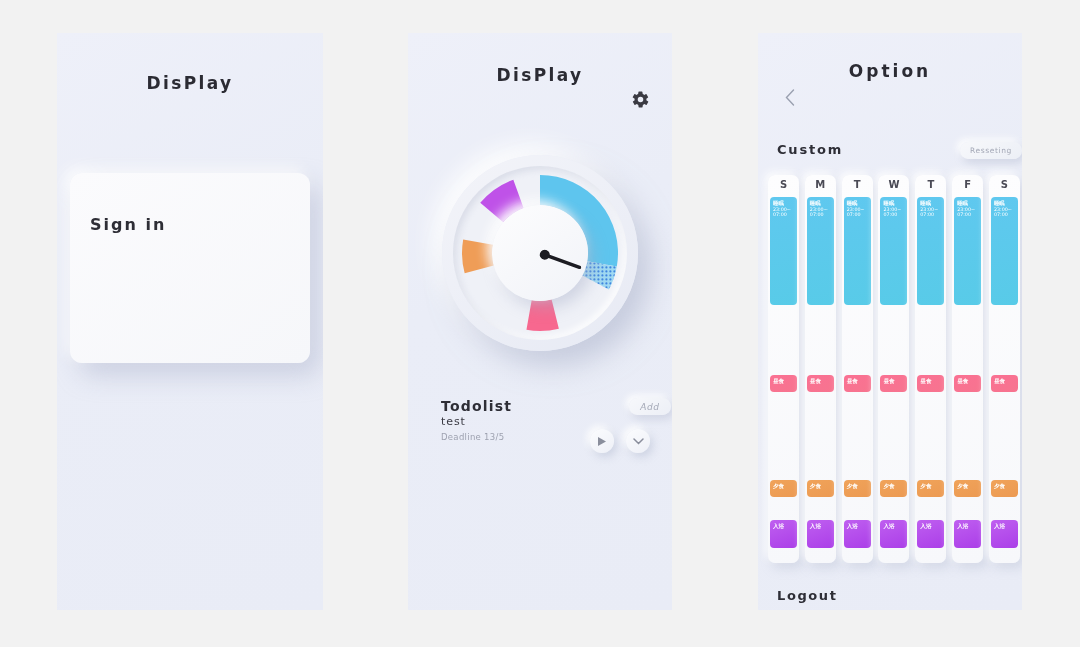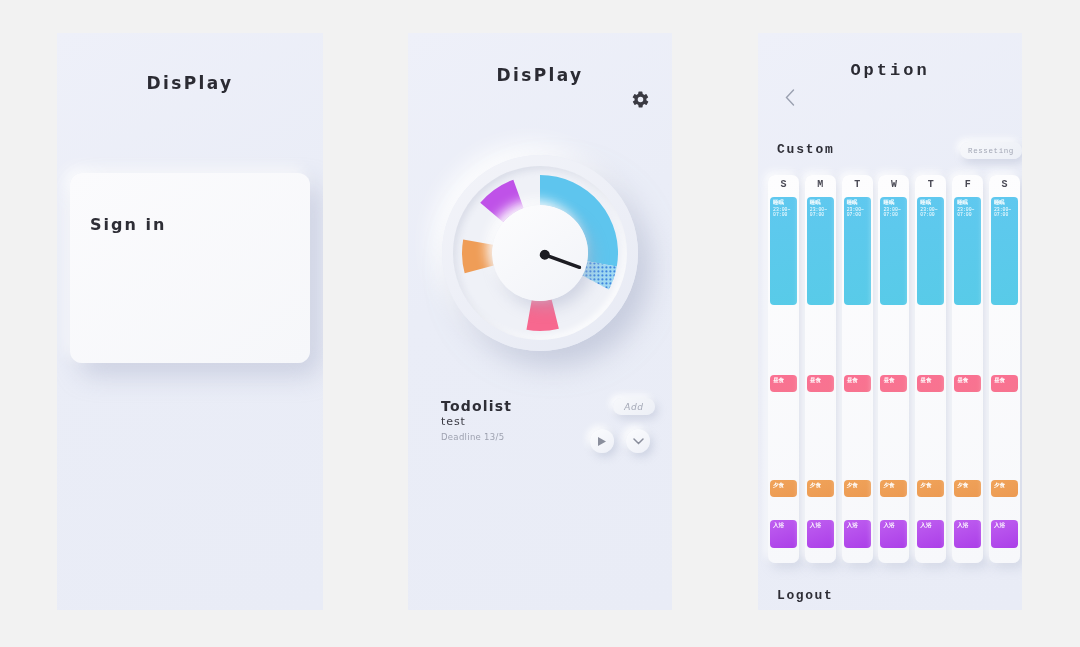--- a/index.html
+++ b/index.html
@@ -12,21 +12,21 @@
   .stage { position: relative; width: 1080px; height: 647px; }
 
   
   .panel {
     position: absolute;
     background: linear-gradient(150deg, #eef0f9 0%, #eaedf7 40%, #e9ecf6 100%);
     overflow: hidden;
   }
   #panel-signin  { left: 57px;  top: 33px; width: 266px; height: 577px; }
   #panel-display { left: 408px; top: 33px; width: 264px; height: 577px; }
-  #panel-option  { left: 758px; top: 33px; width: 264px; height: 577px; font-family: Liberation Mono, monospace; }
+  #panel-option  { left: 758px; top: 33px; width: 264px; height: 577px; }
 
   
   .title-lg {
     font-size: 17px; font-weight: 700; color: #2b2b33;
     letter-spacing: 2.4px; text-align: center;
   }
   .heading {
     font-size: 14px; font-weight: 700; color: #2e2e36; letter-spacing: 1.6px;
   }
 
@@ -71,21 +71,21 @@
   .hand { position: absolute; left: 50%; top: 50%; transform-origin: 100% 50%; }
 
   #todolist-heading { position: absolute; left: 33px; top: 365px; font-size: 14px; letter-spacing: 1.2px; }
   .pill-btn {
     position: absolute; border-radius: 11px;
     background: linear-gradient(145deg,#f7f8fb,#eceff6);
     box-shadow: 3px 4px 9px rgba(168,176,201,.40), -3px -3px 7px rgba(255,255,255,.95);
     display: flex; align-items: center; justify-content: center;
     font-size: 9px; color: #a4a8b6; letter-spacing: .6px;
   }
-  #add-button { right: 17px; top: 365px; width: 42px; height: 17px; font-style: italic; }
+  #add-button { right: 1px; top: 365px; width: 42px; height: 17px; font-style: italic; }
   .todo-row { position: absolute; left: 33px; top: 382px; }
   .todo-name { font-size: 11px; color: #3b3b44; letter-spacing: .9px; }
   .todo-dead { font-size: 8.5px; color: #9ea2b0; margin-top: 4px; letter-spacing: .3px; }
   .circ-btn {
     position: absolute; width: 24px; height: 24px; border-radius: 50%;
     background: linear-gradient(145deg,#fbfcfe,#eef0f7);
     box-shadow: 3px 4px 9px rgba(168,176,201,.42), -3px -3px 7px rgba(255,255,255,.95);
     display: flex; align-items: center; justify-content: center;
   }
   #todo-play-button { right: 58px; top: 396px; }

